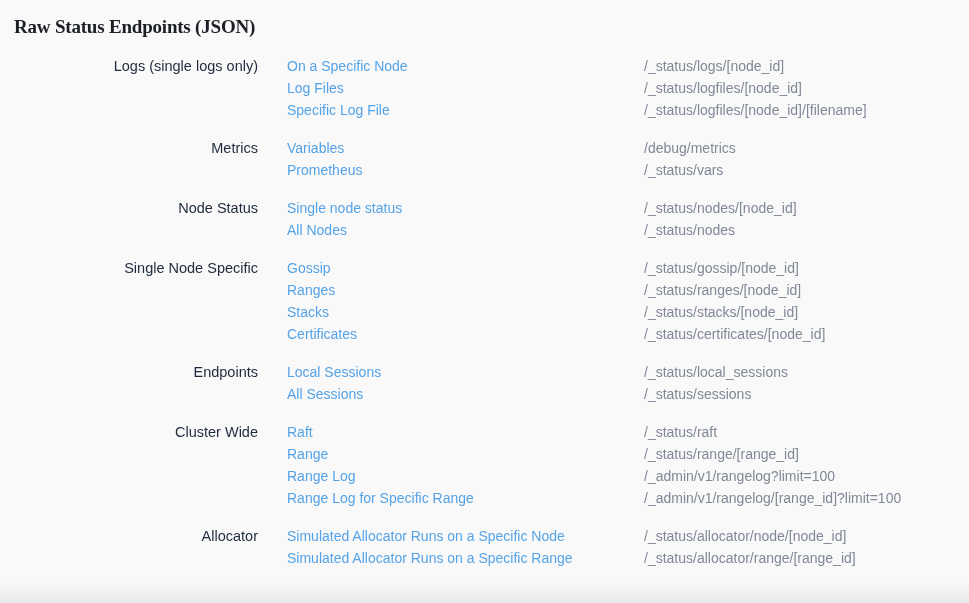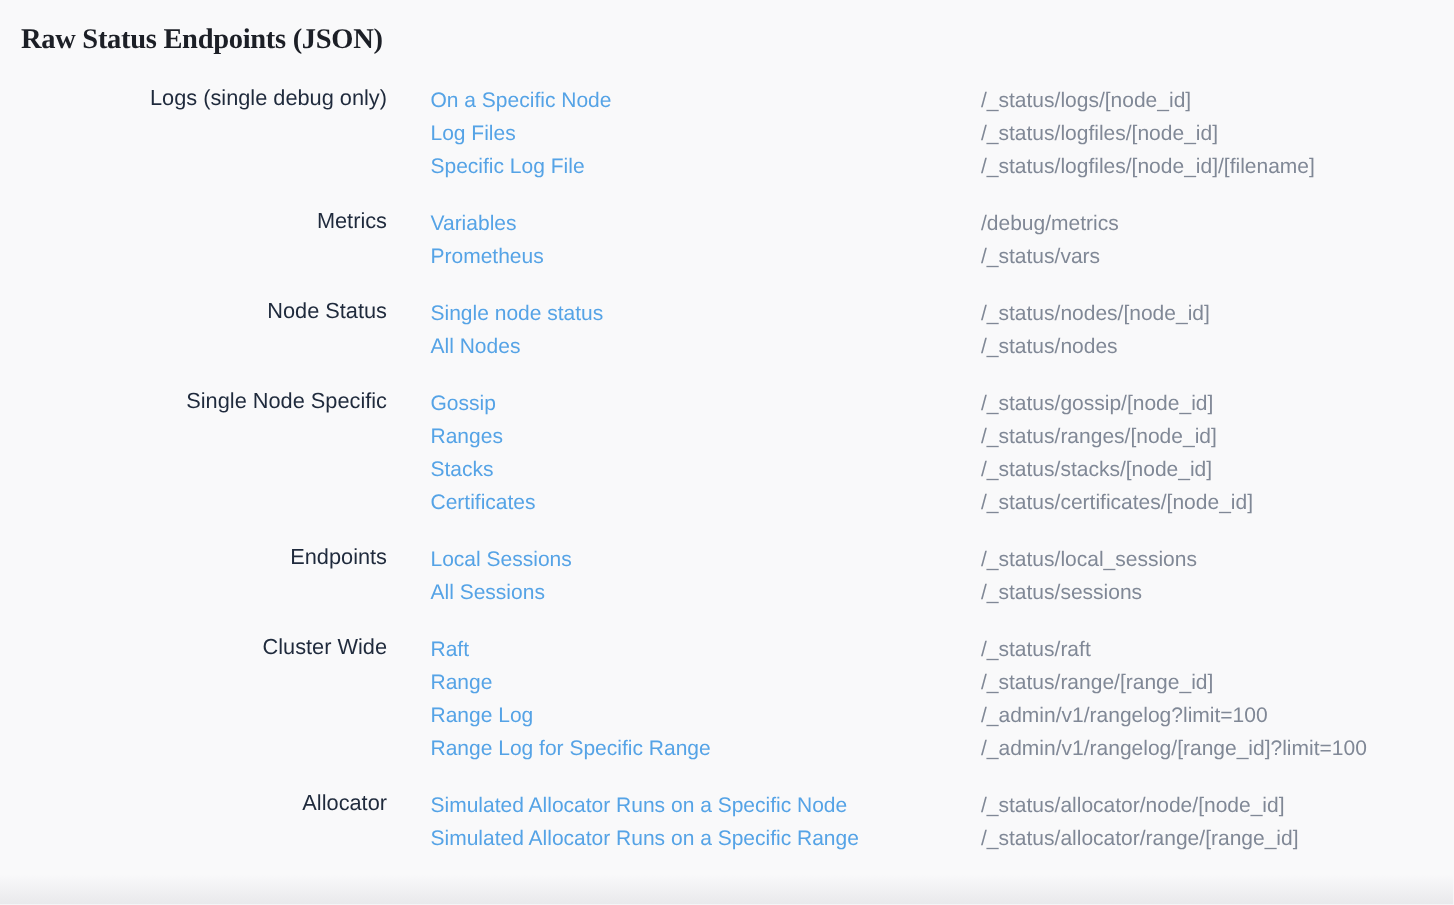--- a/index.html
+++ b/index.html
@@ -52,40 +52,39 @@
   .link {
     width: 357px;
     flex: 0 0 357px;
     color: var(--link, #55a3e6);
     text-decoration: none;
     cursor: pointer;
   }
   .path {
     color: var(--path, #808896);
     white-space: nowrap;
-    margin-left: 10px;
   }
   .bottom-edge {
     position: absolute;
     left: 0;
     right: 0;
     bottom: 0;
     height: 20px;
     background: linear-gradient(to bottom, rgba(240,240,242,0) 0%, #f0f0f2 55%, #e9e9ec 100%);
     pointer-events: none;
   }
 </style>
 </head>
 <body>
 
 <h1 class="page-title">Raw Status Endpoints (JSON)</h1>
 
 <div class="sections">
   <div class="section">
-    <div class="category">Logs (single debug only)</div>
+    <div class="category">Logs (single logs only)</div>
     <div class="rows">
   <div class="row">
     <a class="link">On a Specific Node</a>
     <span class="path">/_status/logs/[node_id]</span>
   </div>
 
   <div class="row">
     <a class="link">Log Files</a>
     <span class="path">/_status/logfiles/[node_id]</span>
   </div>

